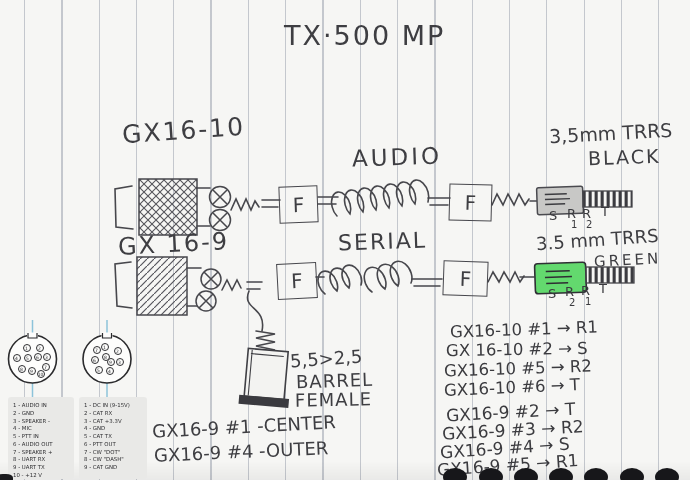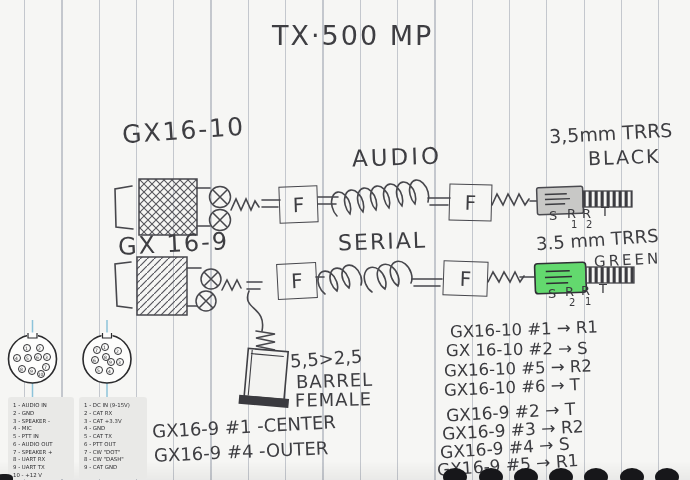--- a/index.html
+++ b/index.html
@@ -125,21 +125,21 @@
       <rect x="27" y="332.5" width="11" height="5.5" fill="#fdfdfc"></rect>
       <path d="M28,333 v5 h9 v-5" fill="none" stroke="#2b2b2d" stroke-width="1.2"></path>
     </g>
     <g>
       <circle cx="107" cy="359" r="24" fill="#fdfdfc" stroke="#2b2b2d" stroke-width="1.6"></circle>
       <rect x="101.5" y="332.5" width="11" height="5.5" fill="#fdfdfc"></rect>
       <path d="M102.5,333 v5 h9 v-5" fill="none" stroke="#2b2b2d" stroke-width="1.2"></path>
     </g>
   </svg>
 
-  <div class="hw" style="left:272px;top:20px;font-size:27px;letter-spacing:2px;">TX·500 MP</div>
+  <div class="hw" style="left:284px;top:20px;font-size:27px;letter-spacing:2px;">TX·500 MP</div>
 
   <div class="hw" style="left:122px;top:116px;font-size:25px;letter-spacing:2px;transform:rotate(-4deg);">GX16-10</div>
   <div class="hw" style="left:352px;top:144px;font-size:23px;letter-spacing:3px;transform:rotate(-2deg);">AUDIO</div>
   <div class="hw" style="left:549px;top:122px;font-size:19px;transform:rotate(-3deg);">3,5mm TRRS</div>
   <div class="hw" style="left:588px;top:146px;font-size:19px;letter-spacing:2px;transform:rotate(-2deg);">BLACK</div>
 
   <div class="hw" style="left:118px;top:230px;font-size:24px;letter-spacing:2px;transform:rotate(-3deg);">GX 16-9</div>
   <div class="hw" style="left:338px;top:229px;font-size:22px;letter-spacing:2px;transform:rotate(-2deg);">SERIAL</div>
   <div class="hw" style="left:536px;top:229px;font-size:18px;transform:rotate(-4deg);">3.5 mm TRRS</div>
   <div class="hw" style="left:594px;top:251px;font-size:15px;letter-spacing:3px;transform:rotate(-3deg);">GREEN</div>

